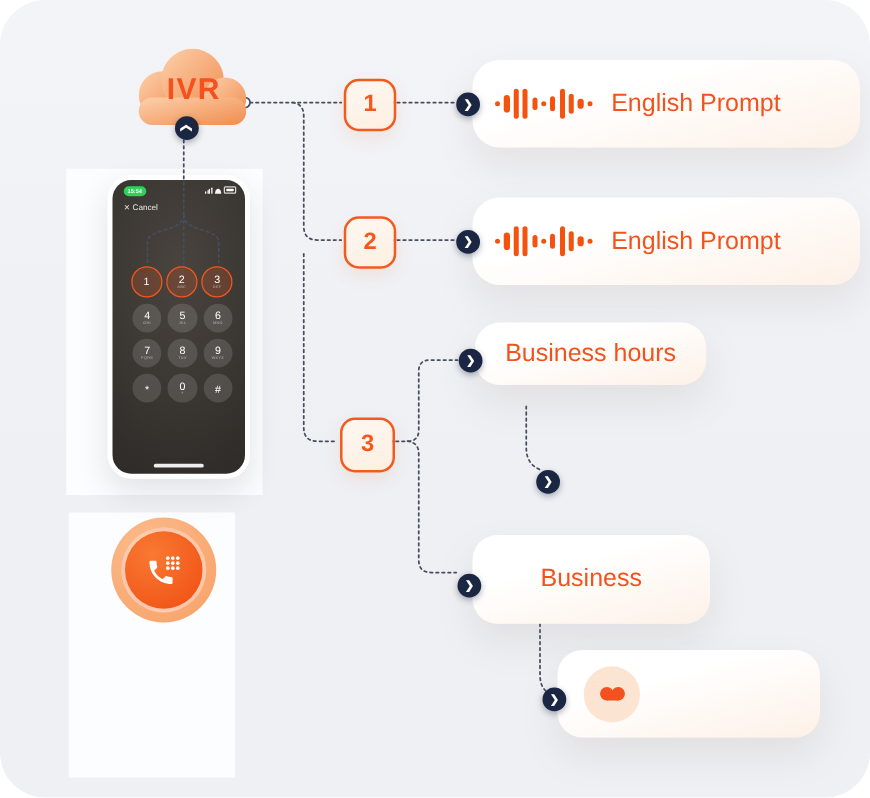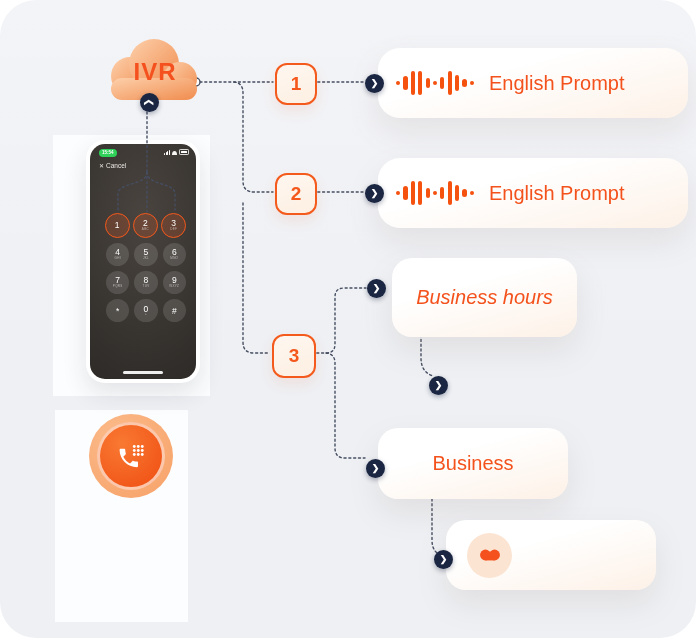--- a/index.html
+++ b/index.html
@@ -59,21 +59,21 @@
   .node-1{left:275px;top:63px;}
   .node-2{left:275px;top:173px;}
   .node-3{left:272px;top:334px;width:40px;height:40px;}
 
   
   .card{position:absolute;background:linear-gradient(165deg,#ffffff 35%,#fdf1e7 100%);
         border-radius:22px;box-shadow:0 14px 30px rgba(150,130,120,.14);z-index:10;
         display:flex;align-items:center;color:#f4521d;font-size:20px;cursor:pointer;}
   .card-english{left:378px;top:48px;width:292px;height:70px;padding-left:18px;gap:15px;}
   .card-spanish{left:378px;top:158px;width:292px;height:70px;padding-left:18px;gap:15px;}
-  .card-business{left:392px;top:258px;width:185px;height:79px;justify-content:center;border-radius:20px;font-style:italic;}
+  .card-business{left:380px;top:258px;width:185px;height:50px;justify-content:center;border-radius:20px;}
   .card-support{left:443px;top:342px;width:187px;height:71px;padding-left:16px;gap:13px;border-radius:20px;}
   .card-holidays{left:378px;top:428px;width:190px;height:71px;justify-content:center;border-radius:20px;}
   .card-voicemail{left:446px;top:520px;width:189px;height:70px;padding-left:21px;gap:16px;border-radius:20px;}
   .card-label{white-space:nowrap;}
 
   .wave{display:flex;align-items:center;gap:3.2px;height:30px;}
   .wave i{display:block;width:4.2px;border-radius:3px;background:#f5510f;}
 
   .avatar{width:37px;height:37px;border-radius:50%;overflow:hidden;flex:0 0 auto;}
   .vm-badge{width:45px;height:45px;border-radius:50%;background:#fce4d2;flex:0 0 auto;

